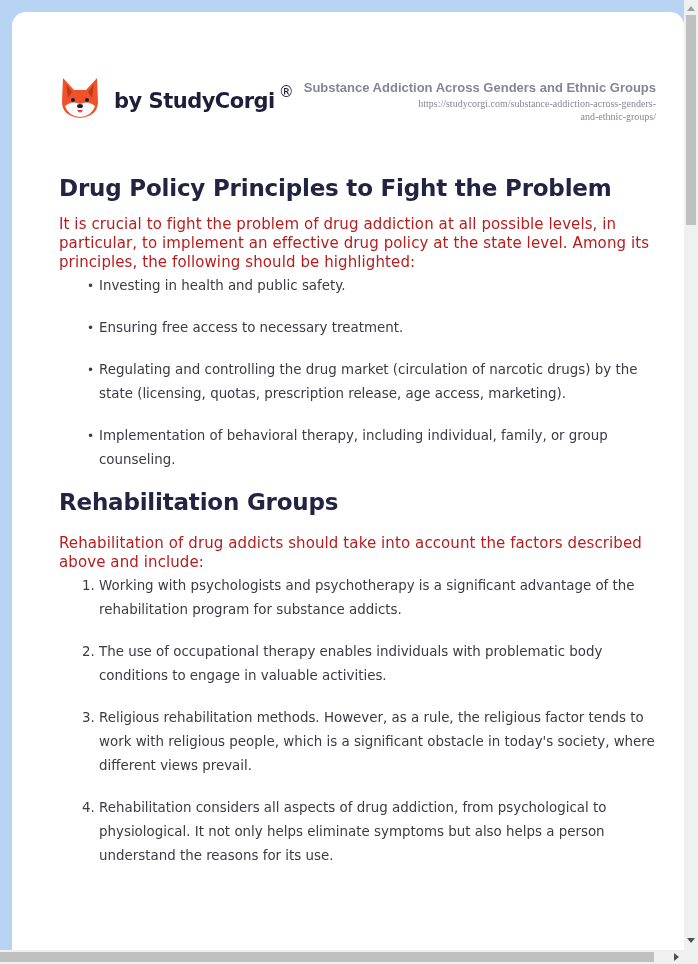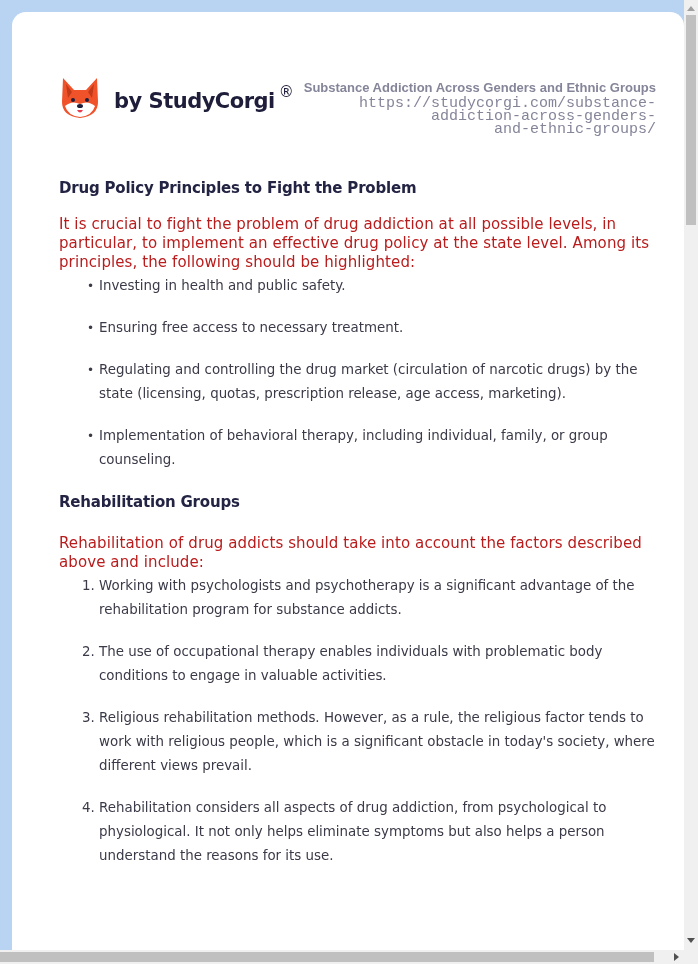--- a/index.html
+++ b/index.html
@@ -46,36 +46,36 @@
       width: 360px;
     }
     .doc-title {
       font-family: "Liberation Sans", sans-serif;
       font-weight: bold;
       font-size: 13px;
       color: #85859a;
       line-height: 15px;
     }
     .doc-url {
-      font-family: Liberation Mono, monospace;
-      font-size: 15px;
+      font-family: Liberation Serif, serif;
+      font-size: 10px;
       color: #85859a;
       line-height: 13px;
       margin-top: 2px;
     }
     .content {
       position: absolute;
       left: 59px; top: 176px;
       width: 596px;
       color: #2c2c3a;
     }
     h2 {
       font-family: "DejaVu Sans", sans-serif;
       font-weight: bold;
-      font-size: 15px;
+      font-size: 23px;
       color: #232343;
       letter-spacing: -0.2px;
       line-height: 24px;
     }
     .lead {
       font-family: "DejaVu Sans", sans-serif;
       font-size: 15px;
       line-height: 19px;
       color: #b91c1c;
       letter-spacing: 0.1px;

